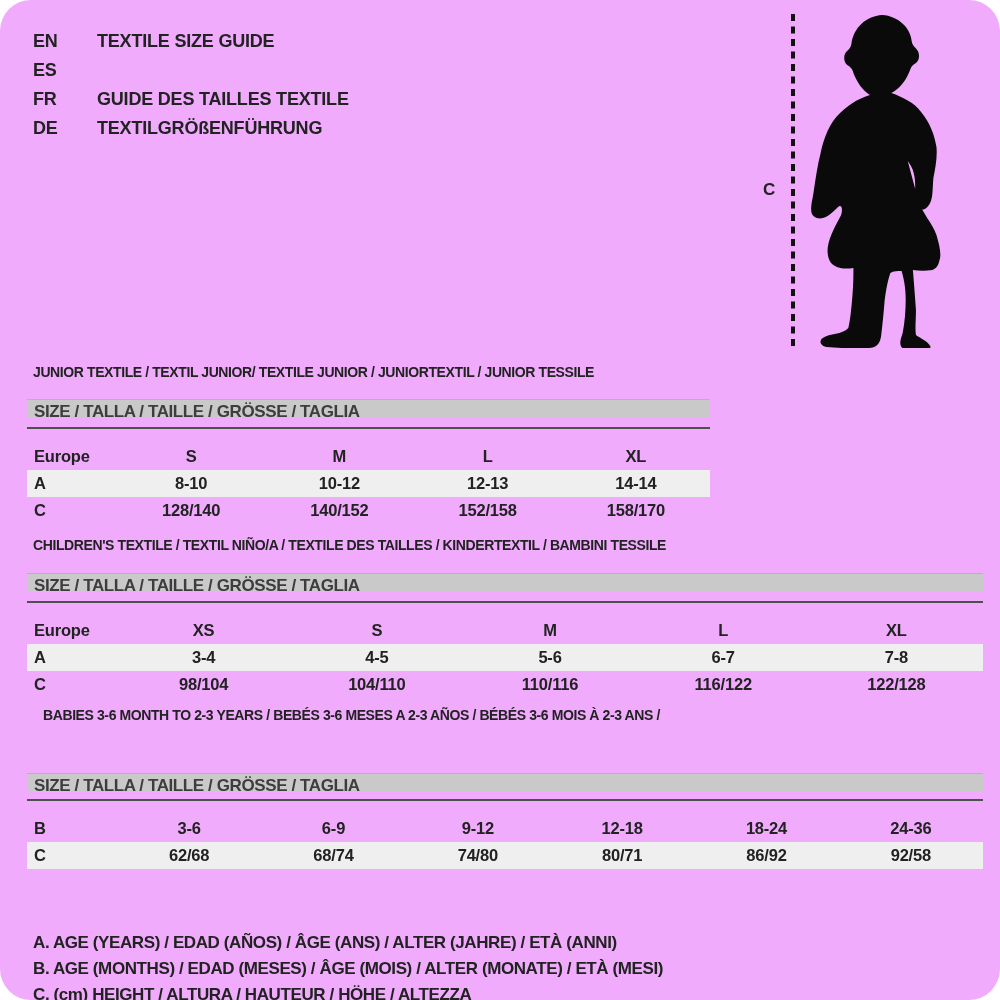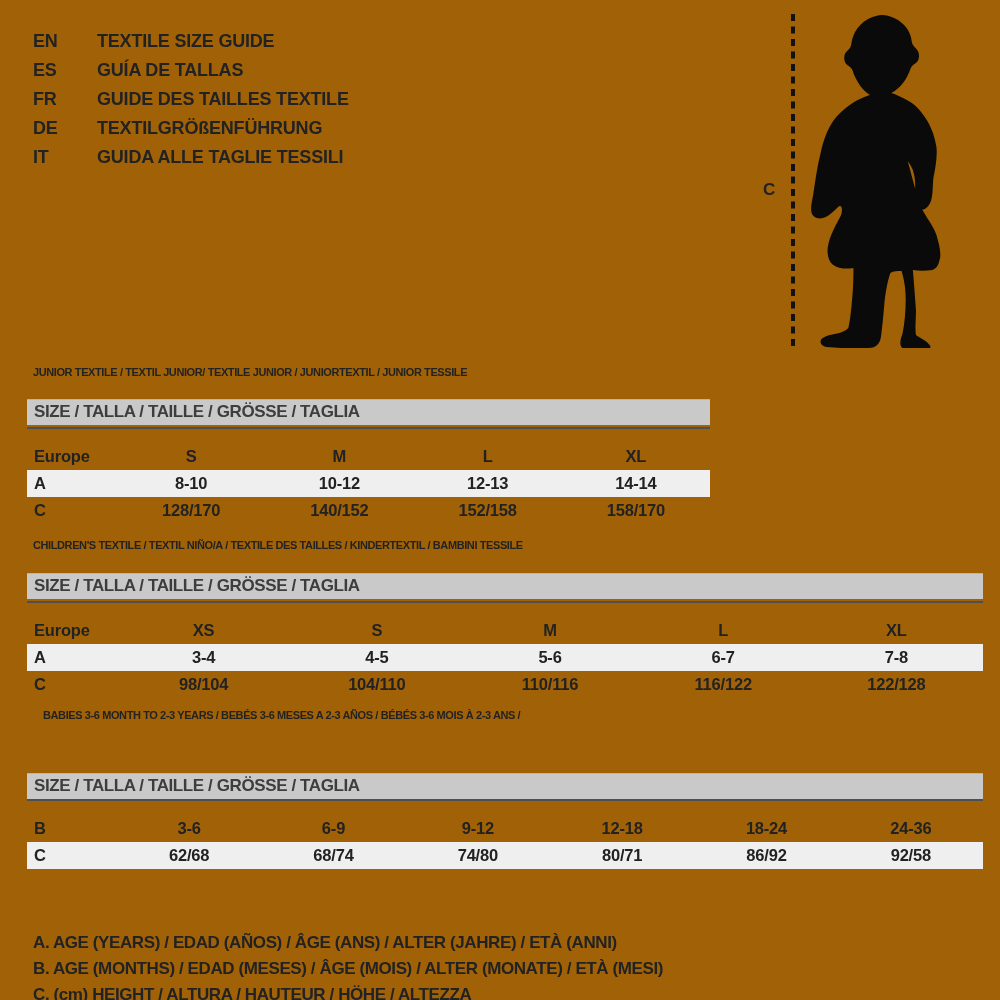--- a/index.html
+++ b/index.html
@@ -1,34 +1,34 @@
 <!DOCTYPE html>
 <html><head>
 <meta charset="utf-8">
 <style>
   html,body{margin:0;padding:0;background:#ffffff;}
   .page{
-    position:relative;width:1000px;height:1000px;background:#a16207;
-    font-family:"Liberation Sans",sans-serif;color:#222;overflow:hidden;
+    position:relative;width:1000px;height:1000px;background:#f0abfc;
+    font-family:"Liberation Sans",sans-serif;color:#222;overflow:hidden;border-radius:31px;
     -webkit-font-smoothing:antialiased;
   }
   
   .lang-list{position:absolute;left:33px;top:27px;font-size:18px;font-weight:bold;
     line-height:29px;letter-spacing:-0.2px;}
   .lang-row{display:flex;}
   .lang-code{width:64px;}
   
   .measure-line{position:absolute;left:789px;top:14px;}
   .measure-label{position:absolute;left:763px;top:180px;font-size:17px;font-weight:bold;}
   .baby{position:absolute;left:795px;top:8px;}
   
-  .sec-title{position:absolute;font-size:11px;font-weight:bold;letter-spacing:-0.4px;
+  .sec-title{position:absolute;font-size:14px;font-weight:bold;letter-spacing:-0.4px;
     white-space:nowrap;line-height:28px;}
   
-  .size-bar{position:absolute;height:26px;background:var(--bar,#c9c9c9);
+  .size-bar{position:absolute;height:18px;background:var(--bar,#c9c9c9);
     border-top:1px solid #b5b5b5;box-sizing:border-box;line-height:23px;
     font-size:17px;font-weight:bold;color:#3d3d3d;padding-left:7px;letter-spacing:-0.4px;}
   .rows{position:absolute;border-top:2px solid #4f4f4f;padding-top:14px;}
   .trow{display:flex;height:27px;line-height:27px;font-size:16.5px;font-weight:bold;
     letter-spacing:-0.2px;}
   .trow.shaded{background:var(--shade,#efefef);}
   .tlabel{width:90px;padding-left:7px;box-sizing:border-box;}
   .tcell{flex:1;text-align:center;}
   
   .notes{position:absolute;left:33px;top:896px;font-size:17px;font-weight:bold;
@@ -39,33 +39,28 @@
 
 <div class="page" style="--bar: #c9c9c9; --shade: #efefef;">
 
   <div class="lang-list">
     <div class="lang-row">
       <span class="lang-code">EN</span>
       <span>TEXTILE SIZE GUIDE</span>
     </div>
     <div class="lang-row">
       <span class="lang-code">ES</span>
-      <span>GUÍA DE TALLAS</span>
     </div>
     <div class="lang-row">
       <span class="lang-code">FR</span>
       <span>GUIDE DES TAILLES TEXTILE</span>
     </div>
     <div class="lang-row">
       <span class="lang-code">DE</span>
       <span>TEXTILGRÖßENFÜHRUNG</span>
-    </div>
-    <div class="lang-row">
-      <span class="lang-code">IT</span>
-      <span>GUIDA ALLE TAGLIE TESSILI</span>
     </div>
   </div>
 
   <span class="measure-label">C</span>
   <svg class="measure-line" width="8" height="333">
     <line x1="4" y1="0" x2="4" y2="333" stroke="#111" stroke-width="4" stroke-dasharray="7 5.5"></line>
   </svg>
   <svg class="baby" width="164" height="340" viewBox="0 0 160 340" preserveAspectRatio="none">
     <path fill="#0a0a0a" d="
       M85,7
@@ -112,21 +107,21 @@
       </div>
       <div class="trow shaded">
         <div class="tlabel">A</div>
         <div class="tcell">8-10</div>
         <div class="tcell">10-12</div>
         <div class="tcell">12-13</div>
         <div class="tcell">14-14</div>
       </div>
       <div class="trow">
         <div class="tlabel">C</div>
-        <div class="tcell">128/170</div>
+        <div class="tcell">128/140</div>
         <div class="tcell">140/152</div>
         <div class="tcell">152/158</div>
         <div class="tcell">158/170</div>
       </div>
     </div>
 
   <div class="sec-title" style="left:33px;top:531px;">CHILDREN'S TEXTILE / TEXTIL NIÑO/A / TEXTILE DES TAILLES / KINDERTEXTIL / BAMBINI TESSILE</div>
   <div class="size-bar" style="left:27px;top:573px;width:956px;">SIZE / TALLA / TAILLE / GRÖSSE / TAGLIA</div>
   <div class="rows" style="left:27px;top:601px;width:956px;">
       <div class="trow">

